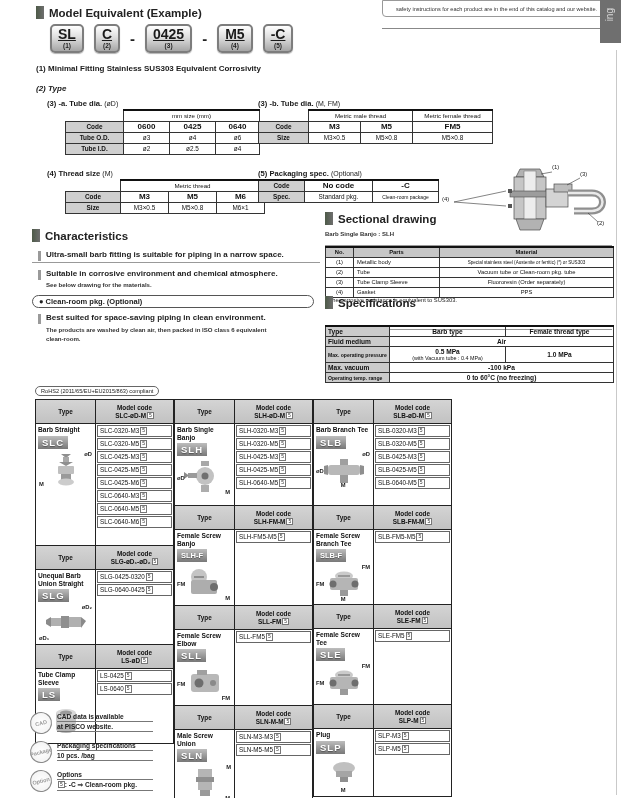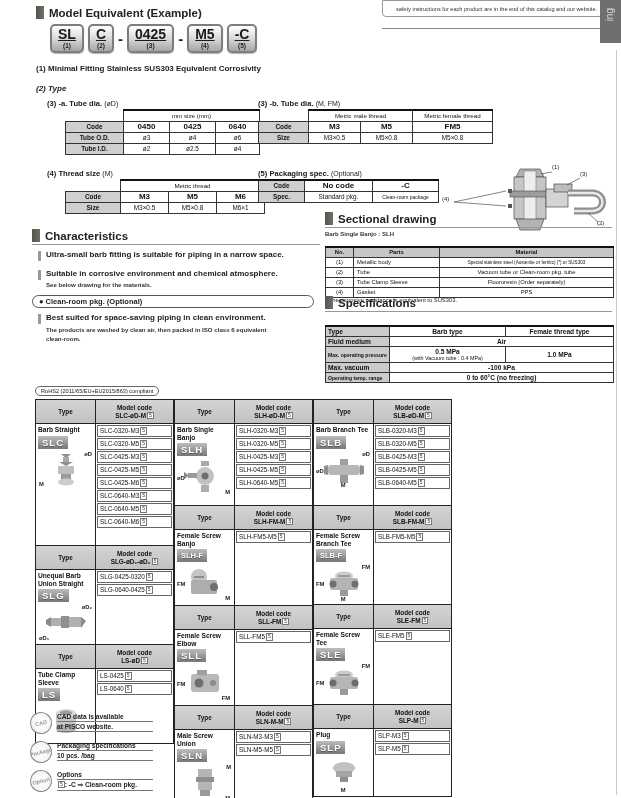--- a/index.html
+++ b/index.html
@@ -3,31 +3,31 @@
 <meta charset="utf-8">
 <style>
   * { box-sizing: border-box; margin: 0; padding: 0; }
   body { background: #fff; font-family: "Liberation Sans", sans-serif; color: #111; }
   .page { position: relative; width: 621px; height: 798px; background: #fff; overflow: hidden; }
   .abs { position: absolute; }
 
   
   .sec-h { display: flex; align-items: center; gap: 5px; font-size: 11.5px; font-weight: bold; color: #222; }
   .sec-h .bar { width: 8px; height: 13px; background: linear-gradient(90deg,#4d5a48,#6e6e6e); }
-  .ruled { border-bottom: 1px solid #999; padding-bottom: 2px; }
+  .ruled { border-bottom: 1px solid #999; padding-bottom: 20px; }
 
   
   .side-tab { right: 0; top: 0; width: 21px; height: 43px; background: #6f6f6f; }
   .side-tab span { position: absolute; left: 4px; top: 8px; color: #d9d9d9; font-size: 10px; writing-mode: vertical-rl; transform: rotate(180deg); }
   .safety { left: 382px; top: 0; width: 229px; height: 17px; border: 1px solid #999; border-radius: 0 0 4px 4px; font-size: 5.6px; color: #333; display: flex; align-items: center; justify-content: center; }
   .top-rule { left: 382px; top: 28px; width: 229px; height: 1px; background: #888; }
   .right-rule { left: 616px; top: 50px; width: 1px; height: 745px; background: #c9c9c9; }
 
   
-  .seg-row { display: flex; align-items: center; gap: 4px; }
+  .seg-row { display: flex; align-items: center; gap: 10px; }
   .seg { border: 2px solid #7d7d7d; border-radius: 5px; background: linear-gradient(180deg,#ffffff 0%,#dedede 45%,#a6a6a6 100%); text-align: center; padding: 1px 6px 1px; box-shadow: 0 1px 1px rgba(0,0,0,.3); }
   .seg .code { font-weight: bold; font-size: 14px; line-height: 15px; text-decoration: underline; color: #1a1a1a; }
   .seg .num { font-size: 6.5px; font-weight: bold; line-height: 8px; color: #222; }
   .seg-dash { font-weight: bold; font-size: 15px; color: #222; }
   .md-note { font-size: 8px; font-weight: bold; color: #1a1a1a; }
 
   
   .tbl-label { font-size: 7.6px; font-weight: bold; color: #1a1a1a; }
   .tbl-label .nrm { font-weight: normal; font-size: 7px; }
   table.mini { border-collapse: collapse; font-size: 6.4px; table-layout: fixed; }
@@ -152,21 +152,21 @@
         <col style="width:46px">
         <col style="width:44px">
       </colgroup>
     <tbody>
         <tr>
           <td class="nob"></td>
           <td class="span-h" colspan="3">mm size (mm)</td>
         </tr>
     <tr>
           <td class="hdr">Code</td>
-          <td class="big">0450</td>
+          <td class="big">0600</td>
           <td class="big">0425</td>
           <td class="big">0640</td>
         </tr>
     <tr>
           <td class="hdr">Tube O.D.</td>
           <td>ø3</td>
           <td>ø4</td>
           <td>ø6</td>
         </tr>
     <tr>

